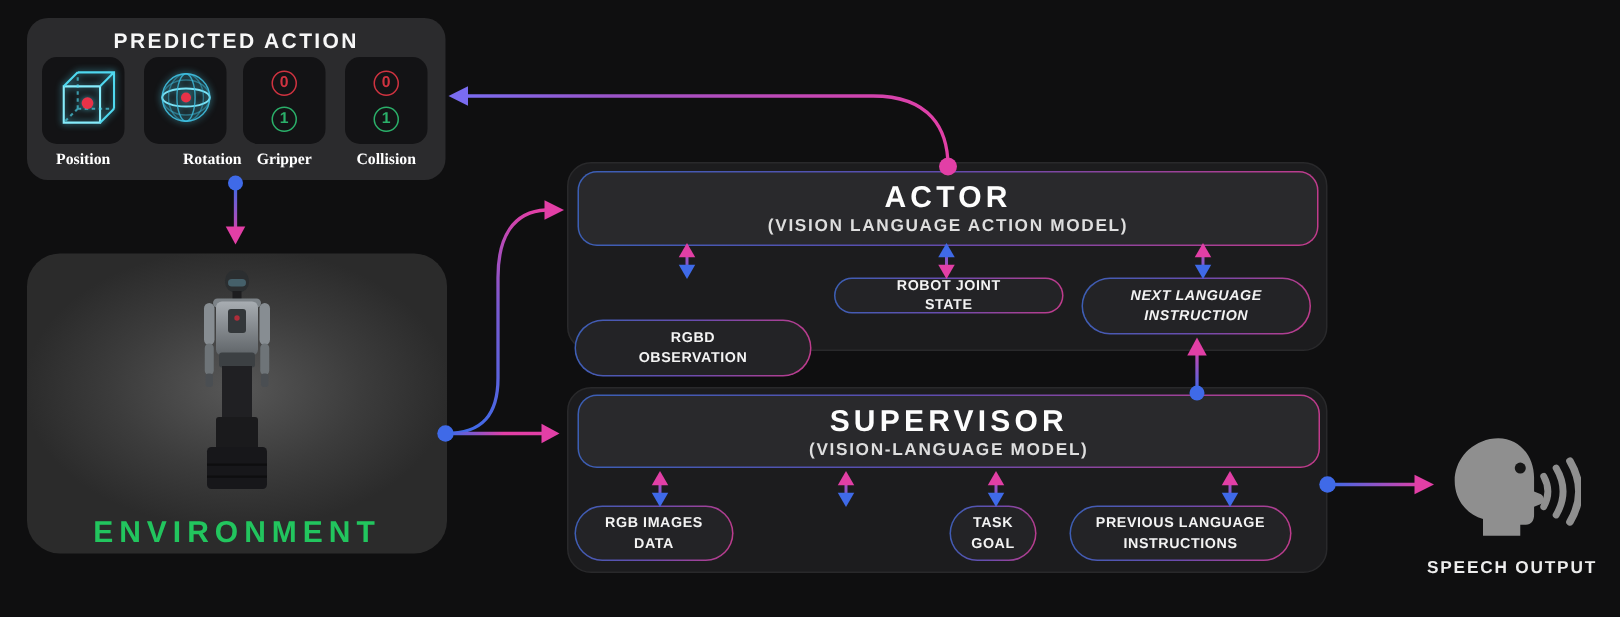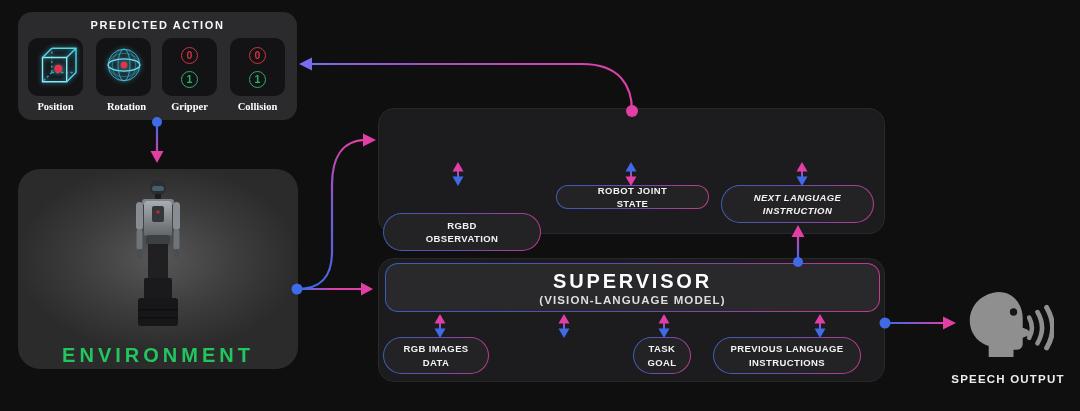--- a/index.html
+++ b/index.html
@@ -6,21 +6,21 @@
   html,body { background:#0f0f10; }
   .canvas {
     position:relative; width:1080px; height:411px; overflow:hidden;
     background:#0f0f10; color:#f2f2f2;
     font-family:"Liberation Sans","DejaVu Sans",sans-serif;
   }
   .abs { position:absolute; }
 
   
   .pa-panel { left:18px; top:12px; width:279px; height:108px; background:#2b2b2d; border-radius:14px; }
-  .pa-title { left:18px; top:19px; width:279px; text-align:center; font-size:11px; font-weight:bold; letter-spacing:1.6px; color:#f7f7f7; }
+  .pa-title { left:18px; top:19px; width:279px; text-align:center; font-size:14px; font-weight:bold; letter-spacing:1.6px; color:#f7f7f7; }
   .tile { top:38px; width:55px; height:58px; background:#131315; border-radius:10px; display:flex; flex-direction:column; align-items:center; justify-content:center; }
   .tile-label { top:101px; width:65px; text-align:center; font-size:10.5px; font-weight:600; color:#fff;font-family:Liberation Serif, serif; }
   .glow-cyan svg { filter:drop-shadow(0 0 2.5px rgba(80,215,240,.75)); }
   .digit { width:17px; height:17px; border-radius:50%; border:1.5px solid; display:flex; align-items:center; justify-content:center; font-size:10.5px; font-weight:bold; }
   .digit.red { border-color:#d03340; color:#d03340; }
   .digit.green { border-color:#2bb06a; color:#2bb06a; margin-top:7px; }
 
   
   .env-panel { left:18px; top:169px; width:280px; height:200px; border-radius:22px;
     background:radial-gradient(ellipse 65% 60% at 50% 45%, #575757 0%, #3c3c3c 45%, #2b2b2b 78%); }
@@ -96,21 +96,21 @@
   </div>
 
   <div class="abs tile" style="left:230px;">
     <span style="display:flex;flex-direction:column;align-items:center;">
       <span class="digit red">0</span>
       <span class="digit green">1</span>
     </span>
   </div>
 
   <div class="abs tile-label" style="left:23px;">Position</div>
-  <div class="abs tile-label" style="left:94px;">Rotation</div>
+  <div class="abs tile-label" style="left:109px;">Rotation</div>
   <div class="abs tile-label" style="left:157px;">Gripper</div>
   <div class="abs tile-label" style="left:225px;">Collision</div>
 
   <div class="abs env-panel"></div>
   <div class="abs robot-wrap">
     <svg width="90" height="156" viewBox="0 0 90 156">
       <defs>
         <linearGradient id="torso" x1="0" y1="0" x2="0" y2="1">
           <stop offset="0" stop-color="#a8adb2"></stop>
             <stop offset="1" stop-color="#5f6468"></stop>
@@ -133,20 +133,26 @@
       <rect x="35" y="68" width="20" height="36" fill="#202023"></rect>
       <rect x="31" y="102" width="28" height="22" rx="2" fill="#1a1a1c"></rect>
       <rect x="25" y="122" width="40" height="28" rx="3" fill="#17171a"></rect>
       <rect x="25" y="133" width="40" height="1.5" fill="#0e0e0f"></rect>
       <rect x="25" y="141" width="40" height="1.5" fill="#0e0e0f"></rect>
     </svg>
   </div>
   <div class="abs env-label">ENVIRONMENT</div>
 
   <div class="abs section actor-section"></div>
+  <div class="abs gbox hdr-actor">
+    <div class="inner">
+      <div class="hdr-title">ACTOR</div>
+      <div class="hdr-sub">(VISION LANGUAGE ACTION MODEL)</div>
+    </div>
+  </div>
   <div class="abs gpill" style="left:383px;top:185px;width:158px;height:38px;margin-top:28px;">
     <div class="inner">
         <span class="txt" style="width:92px;">RGBD OBSERVATION</span>
       </div>
   </div>
   <div class="abs gpill" style="left:556px;top:185px;width:153px;height:24px;">
     <div class="inner">
         <span class="txt" style="width:86px;">ROBOT JOINT STATE</span>
       </div>
   </div>

